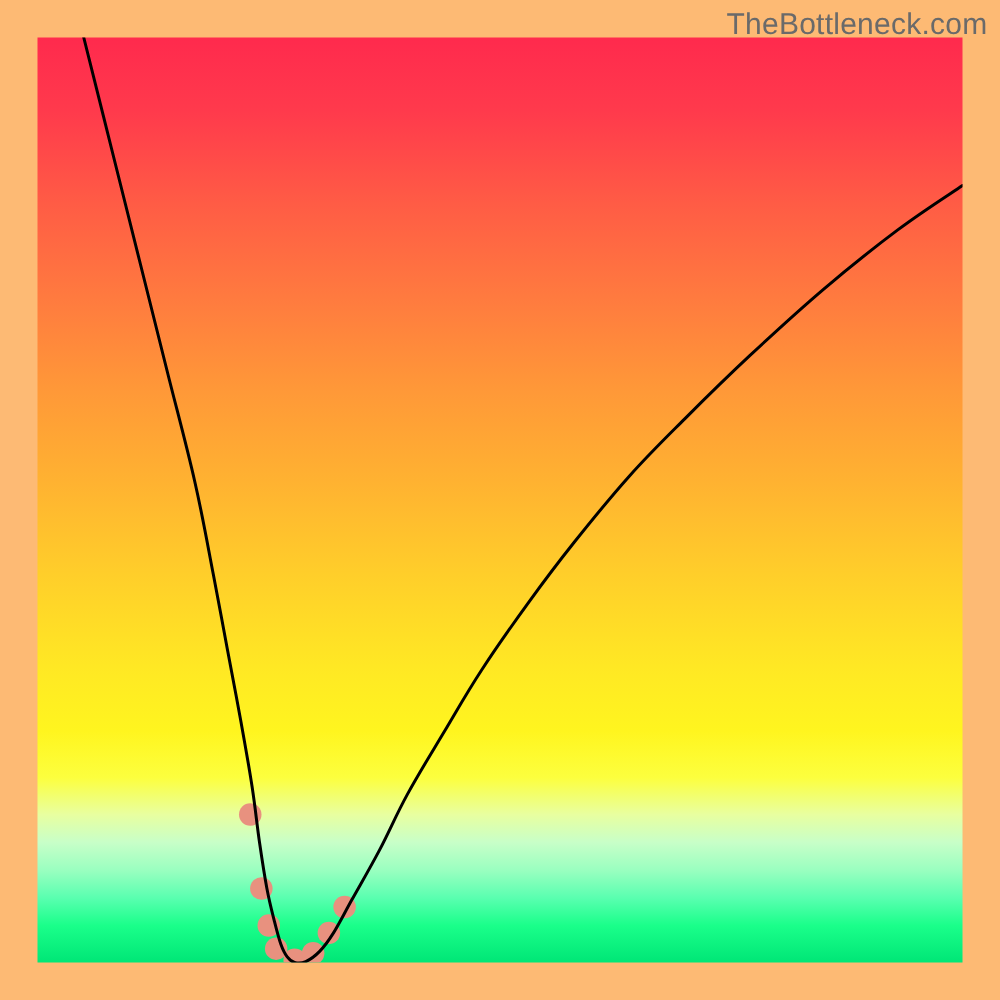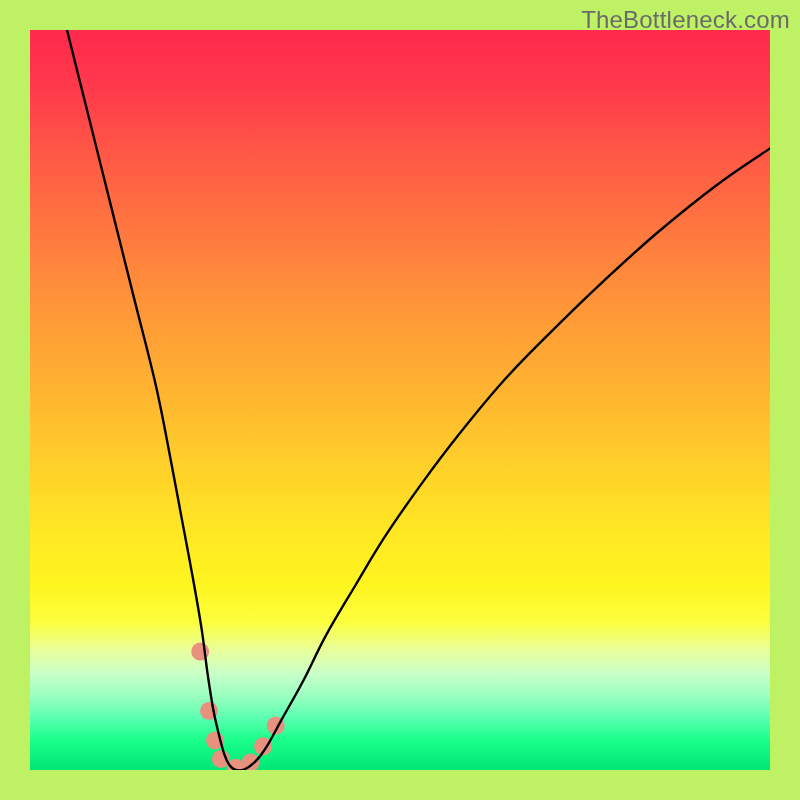--- a/index.html
+++ b/index.html
@@ -8,21 +8,21 @@
     width: 800px;
     height: 800px;
     overflow: hidden;
     background: #000;
     font-family: Arial, Helvetica, sans-serif;
   }
   .frame {
     position: absolute;
     left: 0; top: 0;
     width: 800px; height: 800px;
-    background: #bef264;
+    background: #fdba74;
   }
   .plot {
     position: absolute;
     left: 30px;
     top: 30px;
     width: 740px;
     height: 740px;
     background: linear-gradient(to bottom,
       #ff2a4d 0%,
       #ff3a4c 8%,

